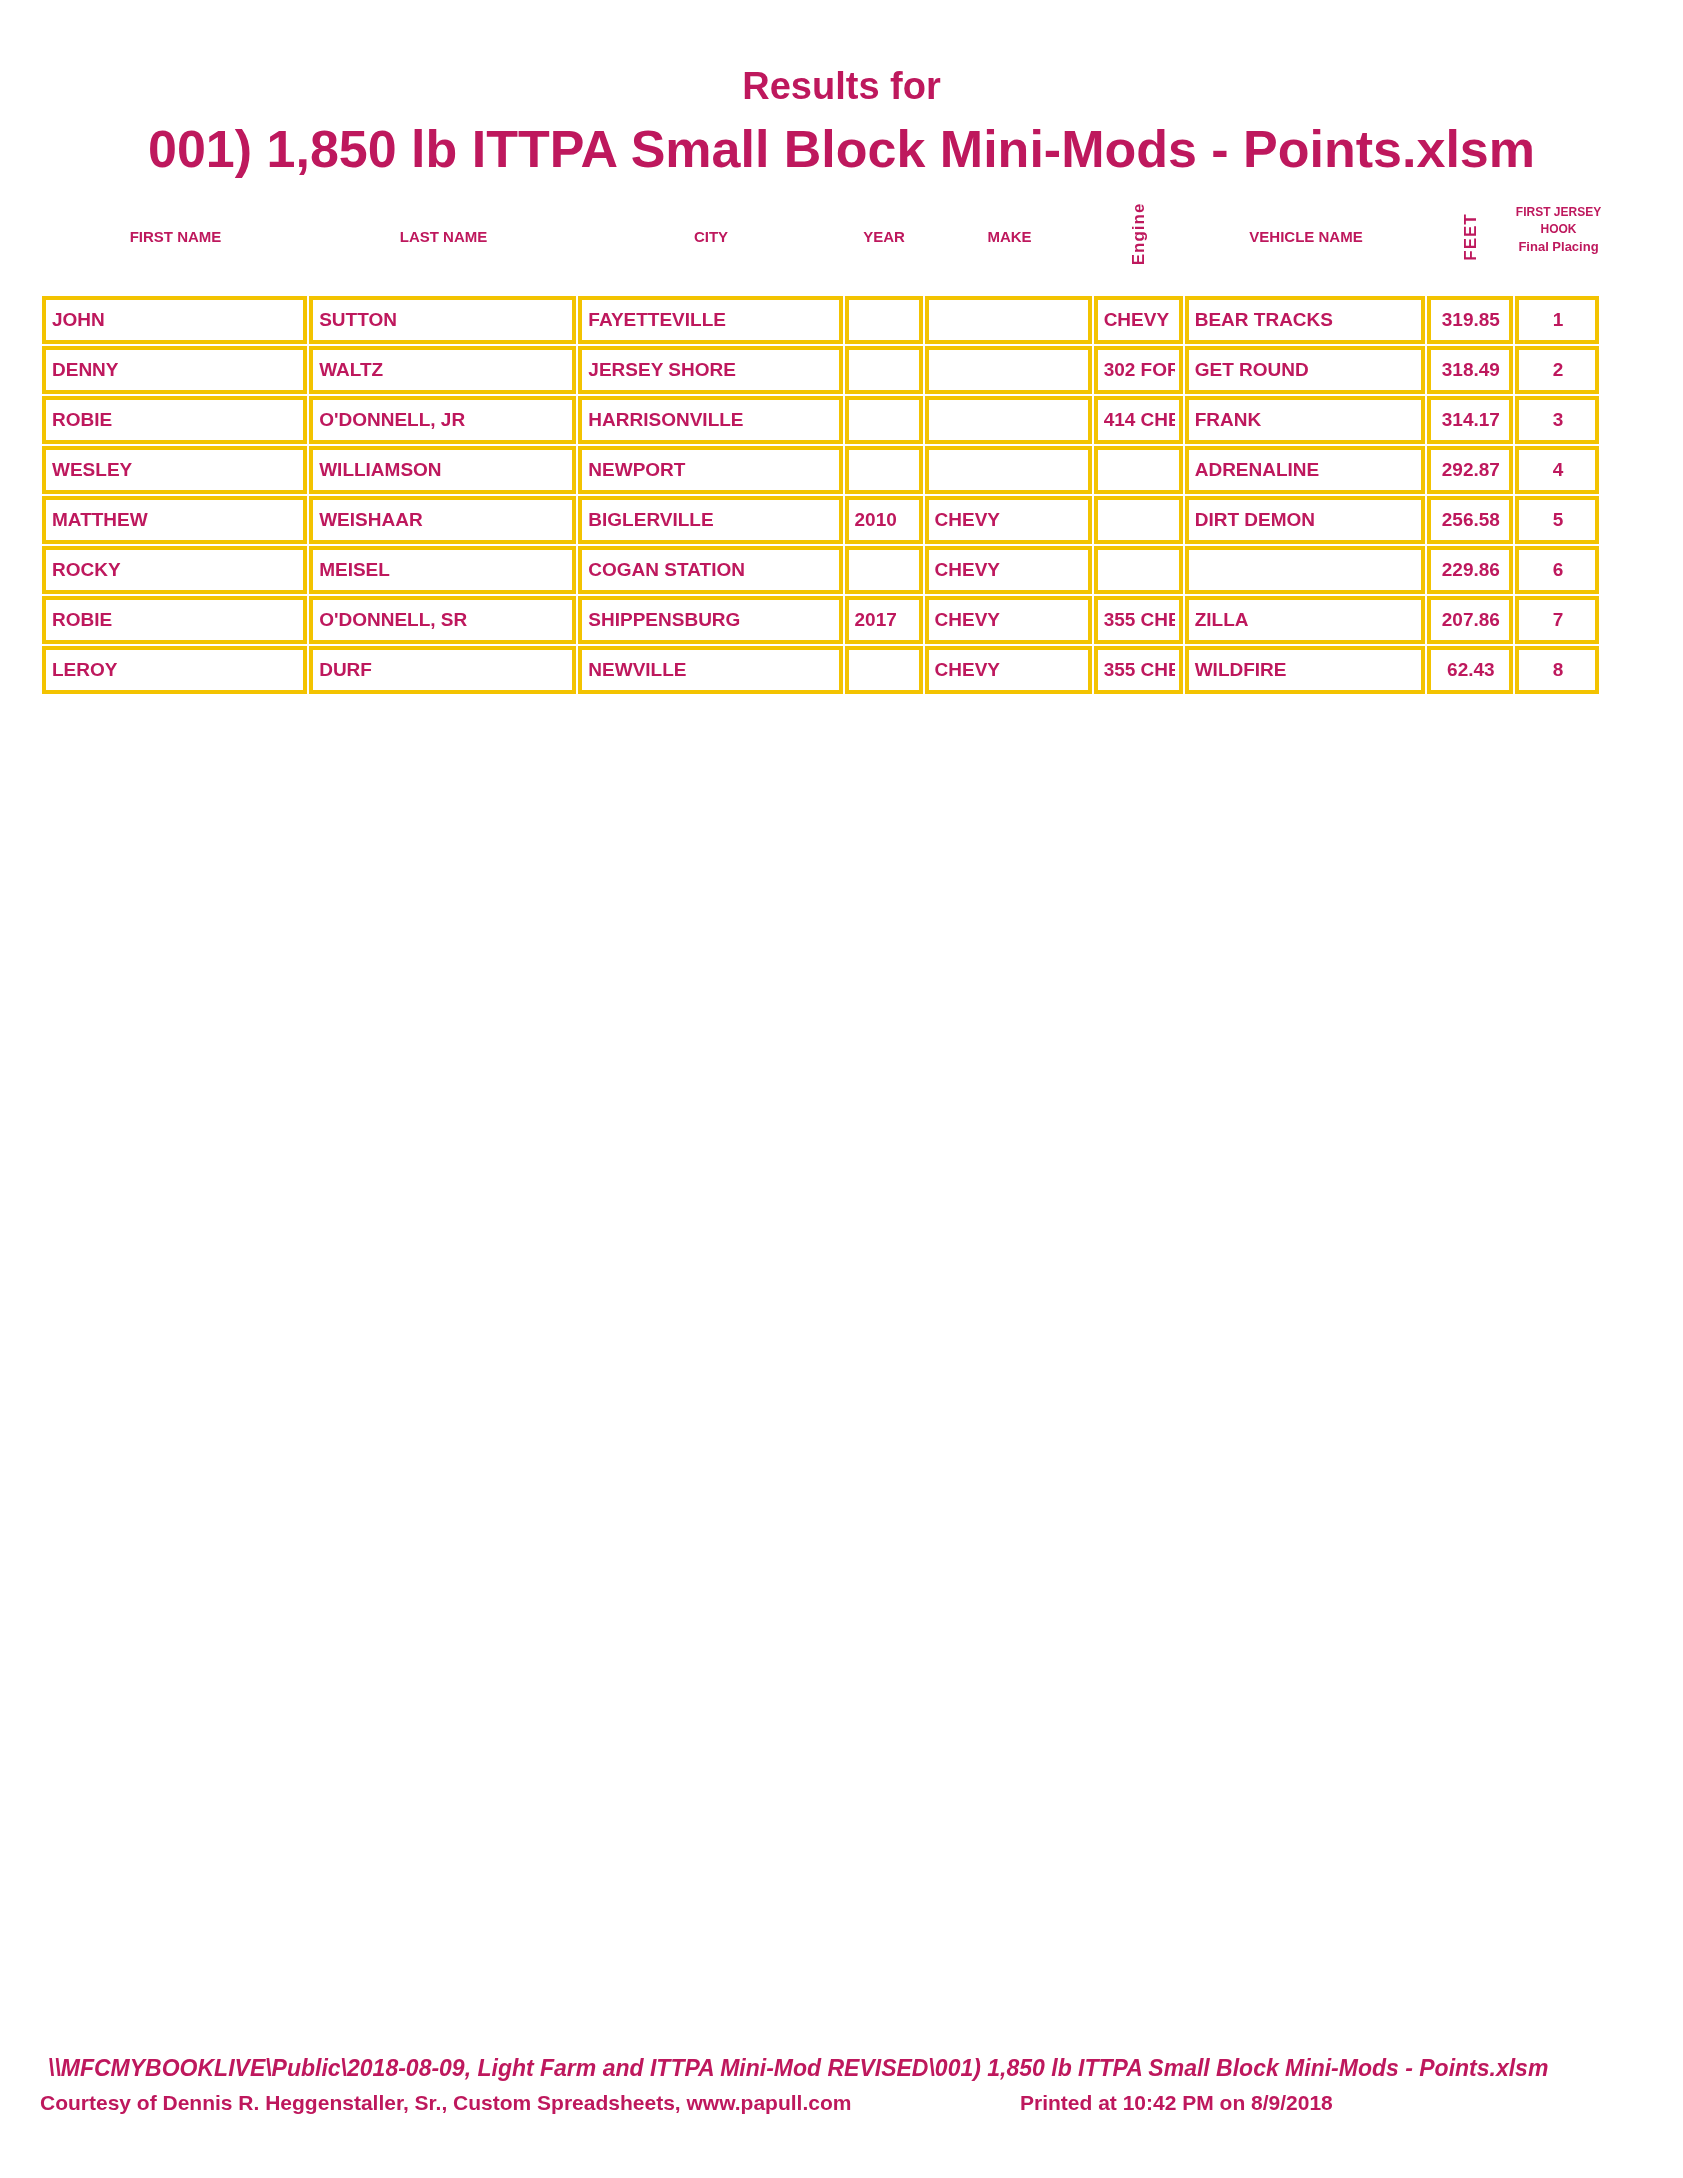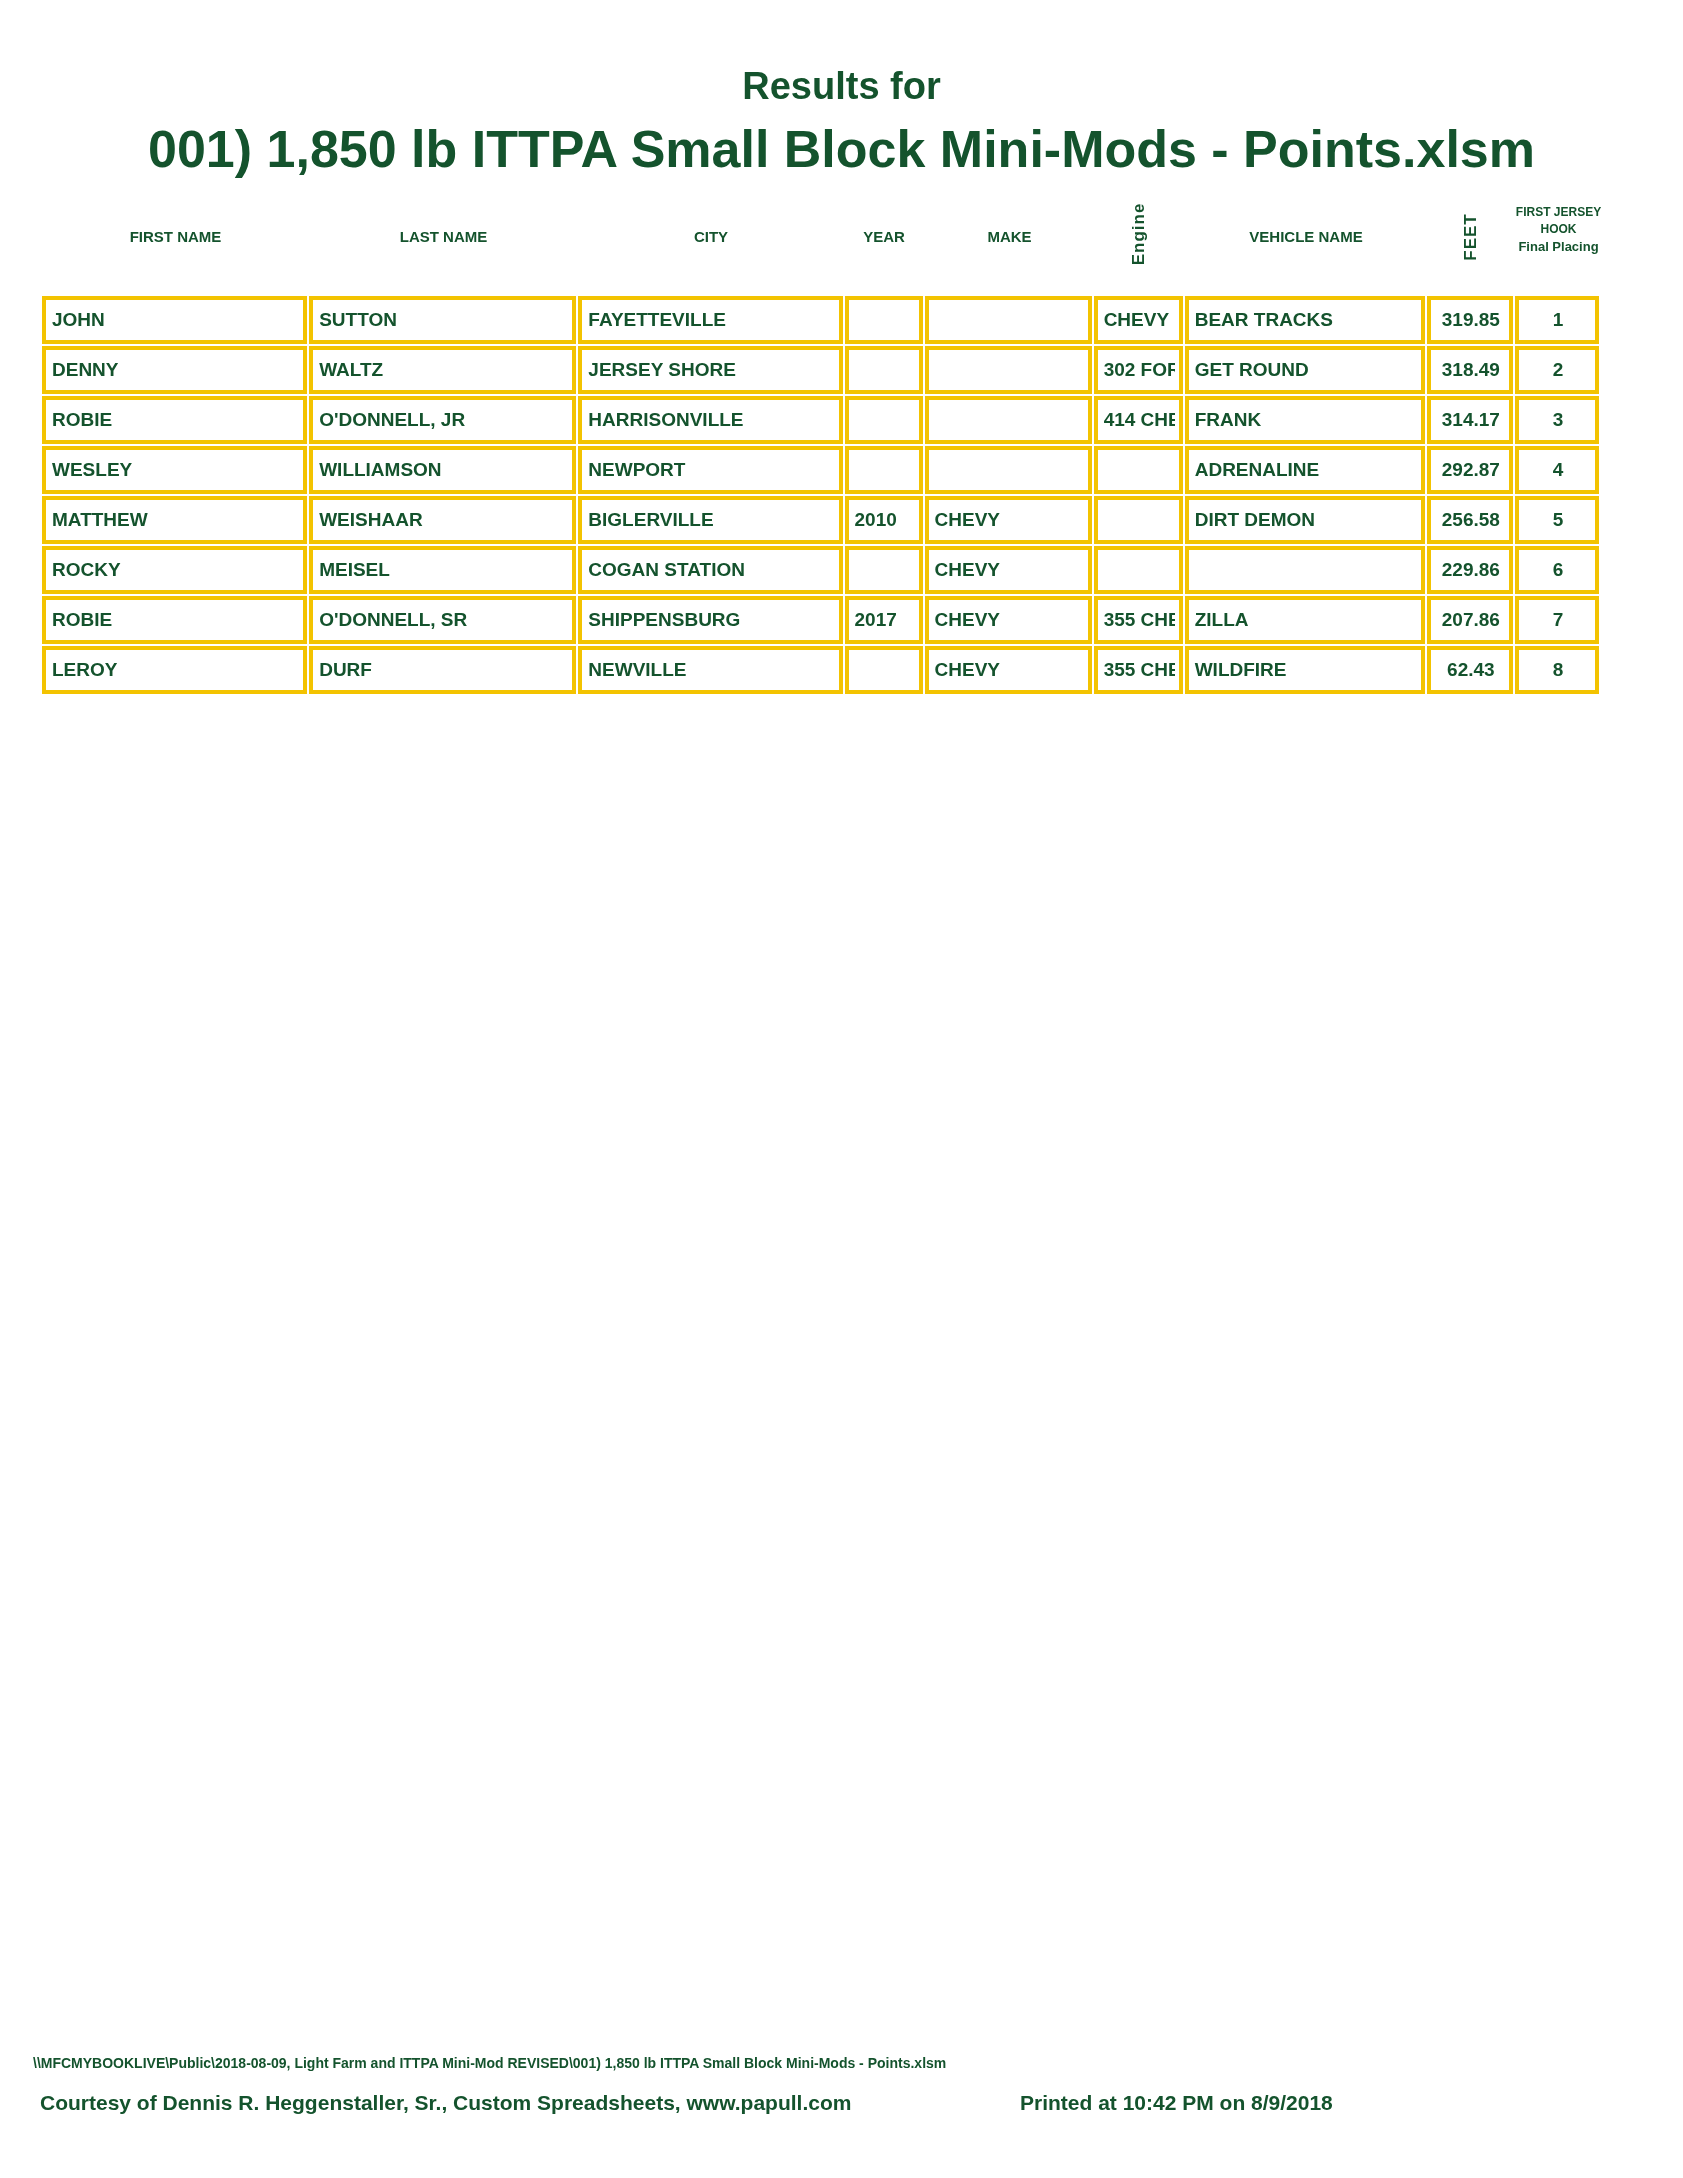--- a/index.html
+++ b/index.html
@@ -2,21 +2,21 @@
 <html><head>
 <meta charset="utf-8">
 <style>
   * { margin: 0; padding: 0; box-sizing: border-box; }
   html, body { background: #ffffff; }
   #page {
     position: relative;
     width: 1683px;
     height: 2178px;
     background: #ffffff;
-    color: #14532d;
+    color: #be185d;
     font-family: "Liberation Sans", sans-serif;
     font-weight: bold;
     overflow: hidden;
   }
   .title1 {
     position: absolute;
     top: 65px; left: 0; width: 1683px;
     text-align: center;
     font-size: 38px;
     letter-spacing: 0px;
@@ -86,23 +86,24 @@
   td.c-placing { text-align: center; padding: 0; }
   td.c-engine { padding: 0 0 0 6px; }
   td.c-engine .clip {
     width: 100%;
     overflow: hidden;
     white-space: nowrap;
   }
   
   .footer-line1 {
     position: absolute;
-    left: 33px; top: 2055px;
-    font-size: 14px;
-    white-space: nowrap;
+    left: 48px; top: 2055px;
+    font-size: 23px;
+    white-space: nowrap;
+    font-style: italic;
   }
   .footer-line2 {
     position: absolute;
     left: 40px; top: 2091px;
     font-size: 21px;
     white-space: nowrap;
   }
   .footer-printed {
     position: absolute;
     left: 1020px; top: 2091px;

